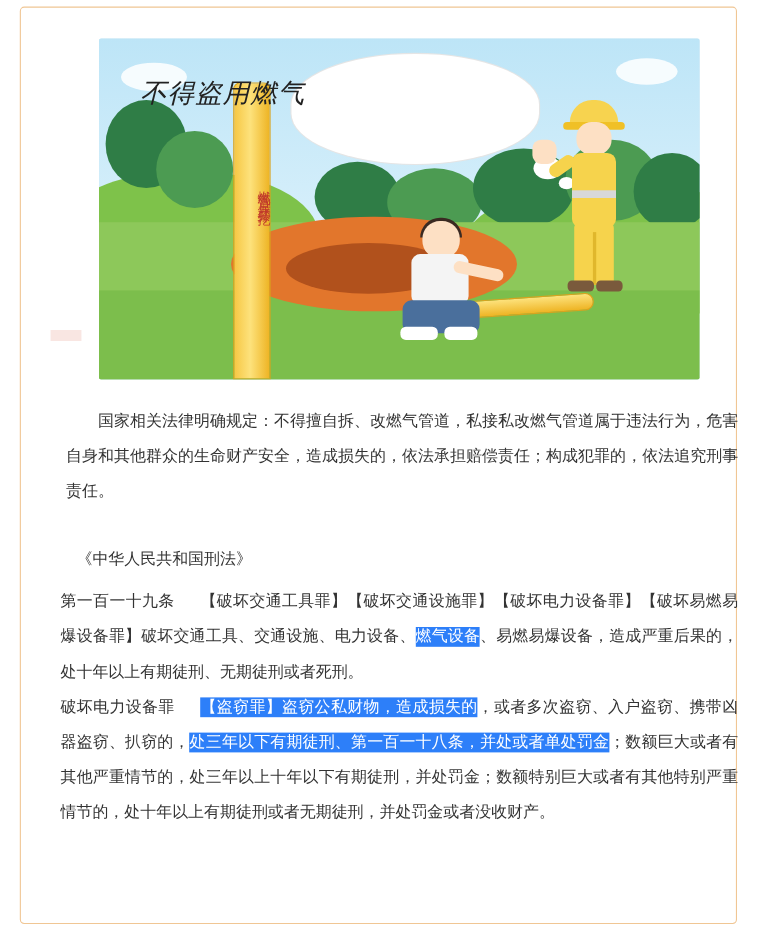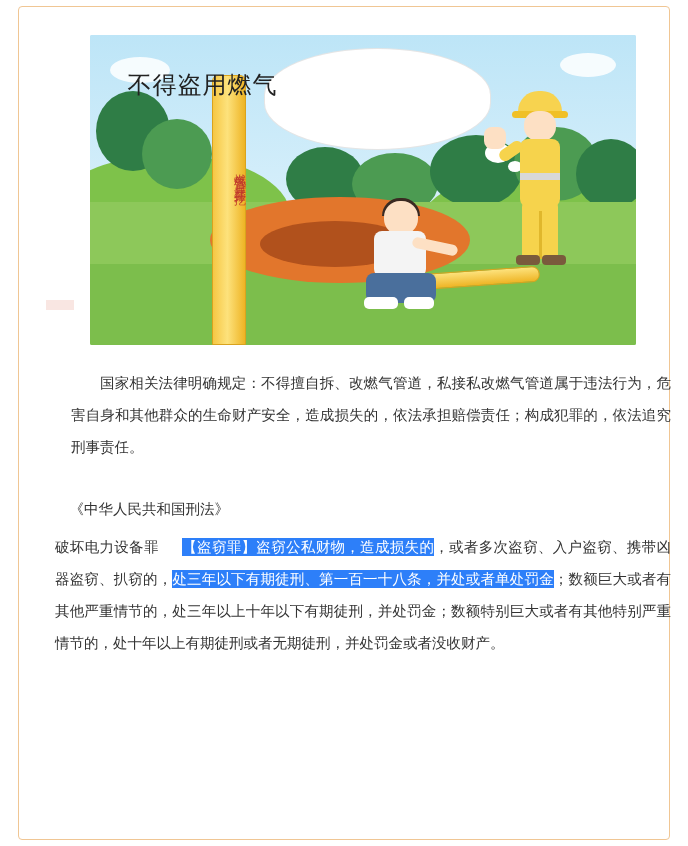--- a/index.html
+++ b/index.html
@@ -143,20 +143,21 @@
     position: absolute;
     left: 0; top: 0;
     width: 225px; height: 100px;
     display: flex;
     align-items: center;
     justify-content: center;
     font-size: 24px;
     color: #222;
     font-family: "DejaVu Sans", sans-serif;
     letter-spacing: 1px;
+    font-style: italic;
   }
   .bubble-tail1 {
     position: absolute;
     left: 395px; top: 108px;
     width: 26px; height: 20px;
     background: #fff;
     border-radius: 50%;
   }
   .bubble-tail2 {
     position: absolute;
@@ -183,21 +184,21 @@
   .d-head { position:absolute; left:24px; top:0; width:34px; height:34px; background:#fde0c4; border-radius:16px; }
   .d-hair { position:absolute; left:22px; top:-3px; width:38px; height:18px; background:#3a2a22; border-radius:18px 18px 0 0; }
   .d-body { position:absolute; left:14px; top:30px; width:52px; height:46px; background:#f4f4f4; border-radius:8px; }
   .d-arm { position:absolute; left:52px; top:40px; width:46px; height:11px; background:#fde0c4; border-radius:6px; transform:rotate(12deg); }
   .d-legs { position:absolute; left:6px; top:72px; width:70px; height:30px; background:#4a6f9c; border-radius:8px; }
   .d-shoe { position:absolute; left:4px; top:96px; width:34px; height:12px; background:#ffffff; border-radius:5px; }
   .d-shoe2 { position:absolute; left:44px; top:96px; width:30px; height:12px; background:#ffffff; border-radius:5px; }
 
   
   .para {
-    margin: 22px 0 0 16px;
+    margin: 22px 0 0 5px;
     font-size: 14.5px;
     line-height: 32px;
     color: #333333;
     text-align: justify;
     font-family: "DejaVu Sans", sans-serif;
   }
   .para.indent { text-indent: 2em; }
   .law-title {
     margin: 30px 0 6px 0;
     font-size: 14.5px;
@@ -293,19 +294,22 @@
           <div class="w-shoe1"></div>
           <div class="w-shoe2"></div>
         </div>
       </div>
 
       <p class="para indent">国家相关法律明确规定：不得擅自拆、改燃气管道，私接私改燃气管道属于违法行为，危害自身和其他群众的生命财产安全，造成损失的，依法承担赔偿责任；构成犯罪的，依法追究刑事责任。</p>
 
       <p class="law-title">《中华人民共和国刑法》</p>
 
       <p class="article">
+        <span>第一百一十九条</span><span class="sp"></span><span id="a119"><span>【破坏交通工具罪】【破坏交通设施罪】【破坏电力设备罪】【破坏易燃易爆设备罪】破坏交通工具、交通设施、电力设备、</span><span class="hl">燃气设备</span><span>、易燃易爆设备，造成严重后果的，处十年以上有期徒刑、无期徒刑或者死刑。</span></span>
+      </p>
+      <p class="article">
         <span>破坏电力设备罪</span><span class="sp"></span><span id="a264"><span class="hl">【盗窃罪】盗窃公私财物，造成损失的</span><span>，或者多次盗窃、入户盗窃、携带凶器盗窃、扒窃的，</span><span class="hl">处三年以下有期徒刑、第一百一十八条，并处或者单处罚金</span><span>；数额巨大或者有其他严重情节的，处三年以上十年以下有期徒刑，并处罚金；数额特别巨大或者有其他特别严重情节的，处十年以上有期徒刑或者无期徒刑，并处罚金或者没收财产。</span></span>
       </p>
 
     </div>
   </div>
   <div class="ghost"></div>
 </div>
 
 </body></html>

